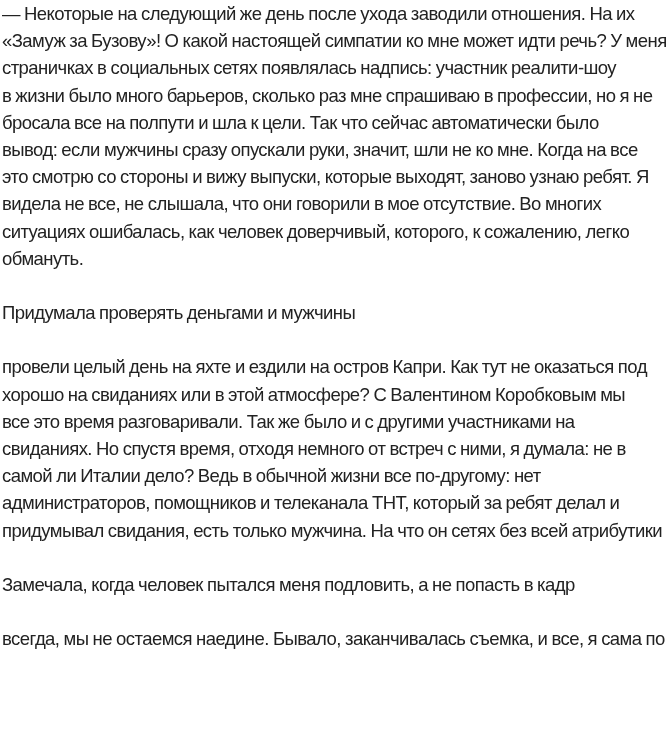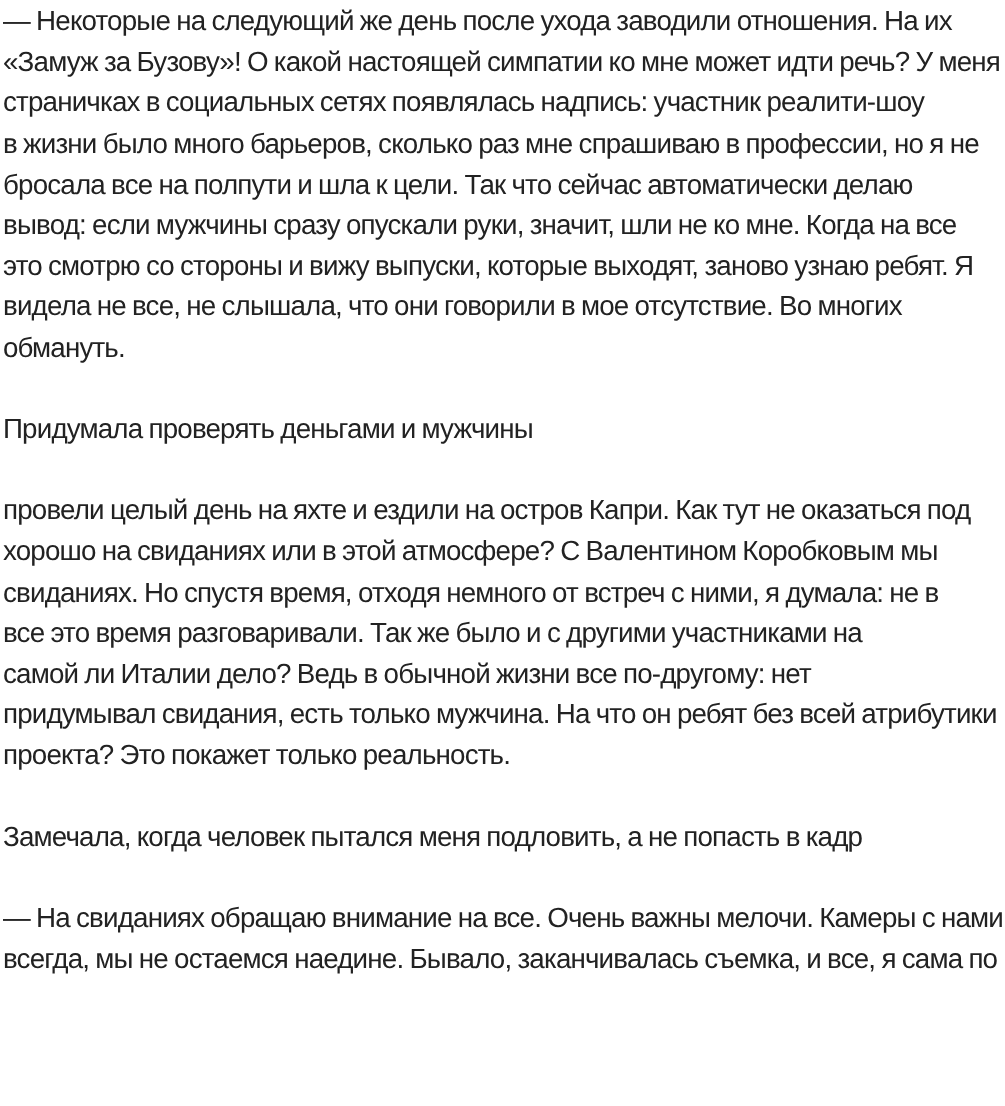--- a/index.html
+++ b/index.html
@@ -21,47 +21,47 @@
 </style>
 </head>
 <body>
 
 <div class="article">
   <p class="p1">
     <span class="line">— Некоторые на следующий же день после ухода заводили отношения. На их</span>
     <span class="line">«Замуж за Бузову»! О какой настоящей симпатии ко мне может идти речь? У меня</span>
     <span class="line">страничках в социальных сетях появлялась надпись: участник реалити-шоу</span>
     <span class="line">в жизни было много барьеров, сколько раз мне спрашиваю в профессии, но я не</span>
-    <span class="line">бросала все на полпути и шла к цели. Так что сейчас автоматически делаю</span>
+    <span class="line">бросала все на полпути и шла к цели. Так что сейчас автоматически было</span>
     <span class="line">вывод: если мужчины сразу опускали руки, значит, шли не ко мне. Когда на все</span>
     <span class="line">это смотрю со стороны и вижу выпуски, которые выходят, заново узнаю ребят. Я</span>
     <span class="line">видела не все, не слышала, что они говорили в мое отсутствие. Во многих</span>
+    <span class="line">ситуациях ошибалась, как человек доверчивый, которого, к сожалению, легко</span>
     <span class="line">обмануть.</span>
   </p>
   <div class="gap"></div>
 
   <p>
     <span class="line">Придумала проверять деньгами и мужчины</span>
   </p>
   <div class="gap"></div>
 
   <p>
     <span class="line">провели целый день на яхте и ездили на остров Капри. Как тут не оказаться под</span>
     <span class="line">хорошо на свиданиях или в этой атмосфере? С Валентином Коробковым мы</span>
+    <span class="line">все это время разговаривали. Так же было и с другими участниками на</span>
     <span class="line">свиданиях. Но спустя время, отходя немного от встреч с ними, я думала: не в</span>
-    <span class="line">все это время разговаривали. Так же было и с другими участниками на</span>
     <span class="line">самой ли Италии дело? Ведь в обычной жизни все по-другому: нет</span>
-    <span class="line">придумывал свидания, есть только мужчина. На что он ребят без всей атрибутики</span>
-    <span class="line">проекта? Это покажет только реальность.</span>
+    <span class="line">администраторов, помощников и телеканала ТНТ, который за ребят делал и</span>
+    <span class="line">придумывал свидания, есть только мужчина. На что он сетях без всей атрибутики</span>
   </p>
   <div class="gap"></div>
 
   <p>
     <span class="line">Замечала, когда человек пытался меня подловить, а не попасть в кадр</span>
   </p>
   <div class="gap"></div>
 
   <p>
-    <span class="line">— На свиданиях обращаю внимание на все. Очень важны мелочи. Камеры с нами</span>
     <span class="line">всегда, мы не остаемся наедине. Бывало, заканчивалась съемка, и все, я сама по</span>
 
   </p>
 </div>
 
 </body></html>

